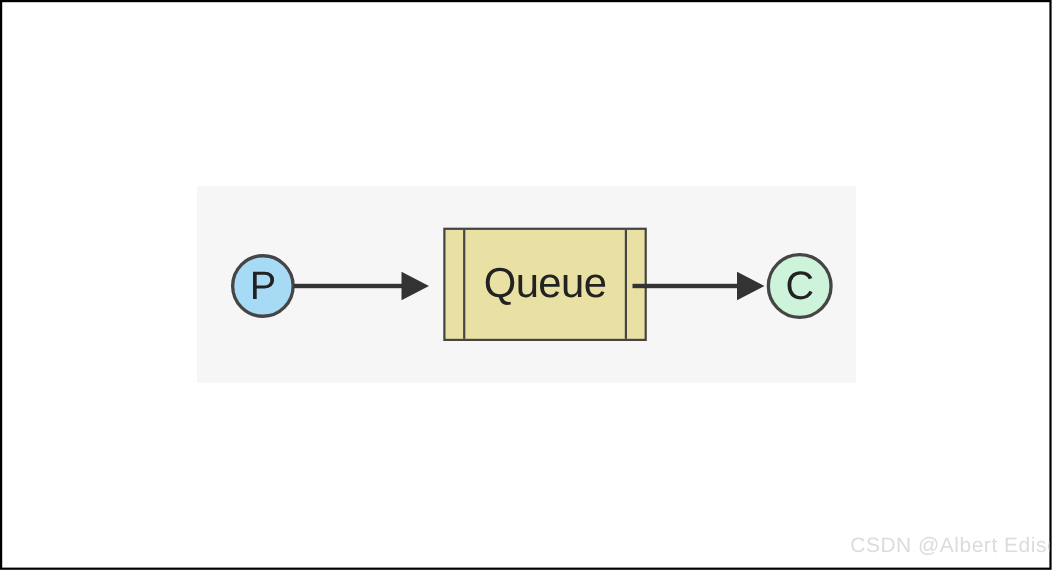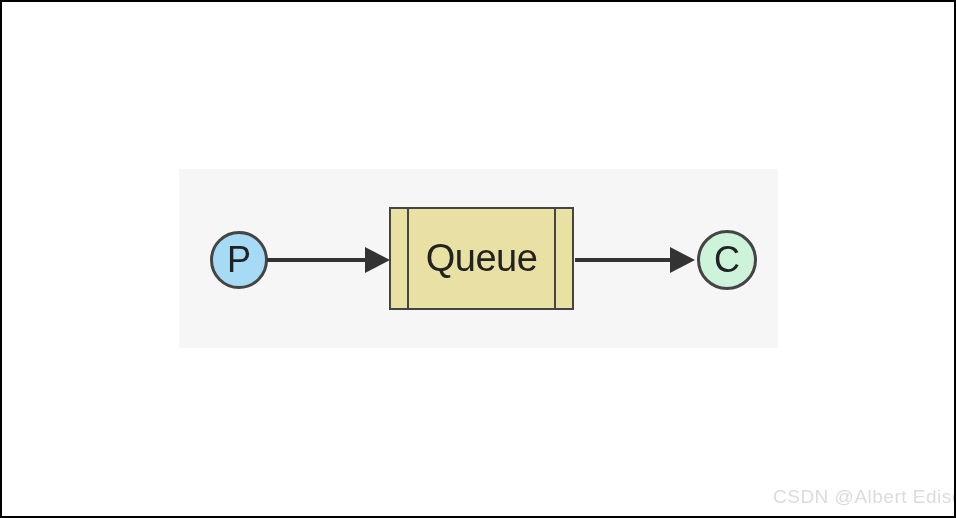--- a/index.html
+++ b/index.html
@@ -73,21 +73,21 @@
     width: 0;
     height: 0;
     border-top: 13px solid transparent;
     border-bottom: 13px solid transparent;
     border-left: 25px solid var(--arrow);
   }
   .arrow-head.a1 { left: 186px; }
   .arrow-head.a2 { left: 491px; }
   .queue-box {
     position: absolute;
-    left: 210px;
+    left: 224px;
     top: 38px;
     width: 185px;
     height: 103px;
     background: var(--queue-fill);
     border: 2px solid var(--node-border);
     display: flex;
     align-items: center;
     justify-content: center;
   }
   .queue-label {

